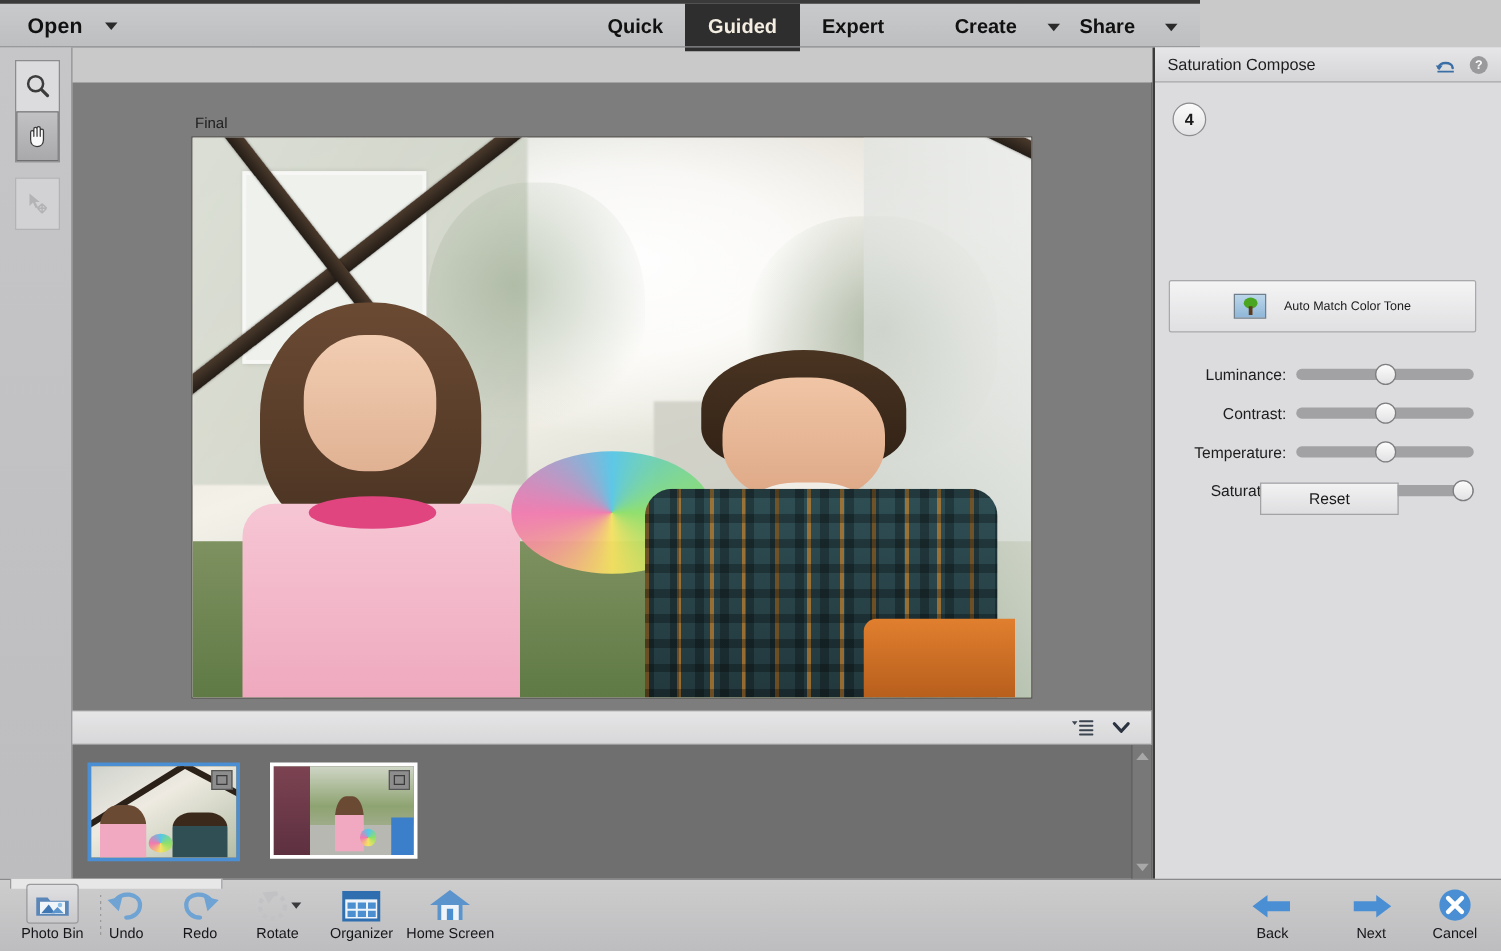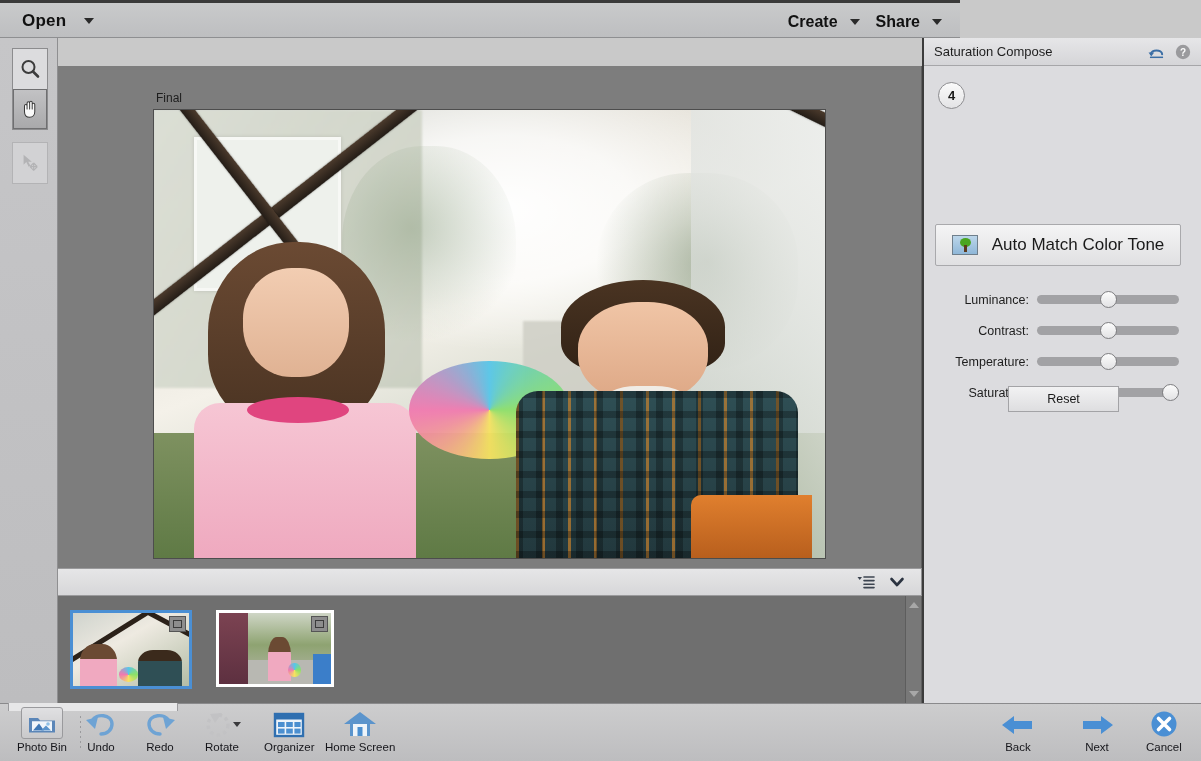--- a/index.html
+++ b/index.html
@@ -23,21 +23,21 @@
   .open-group{display:flex;align-items:center;margin-left:22px;gap:18px;cursor:default;}
   .open-label{font-size:17px;font-weight:bold;color:#111;letter-spacing:.2px;}
   .caret{width:0;height:0;border-left:5px solid transparent;border-right:5px solid transparent;border-top:6px solid #2a2a2a;}
   .tabs{position:absolute;left:468px;top:0;height:38px;display:flex;align-items:stretch;}
   .tab{
     display:flex;align-items:center;justify-content:center;
     padding:0 18px;font-size:16px;font-weight:bold;color:#111;cursor:pointer;
   }
   .tab.active{background:#2e2e2e;color:#f3ede2;}
   .right-menus{position:absolute;right:18px;top:0;height:38px;display:flex;align-items:center;gap:16px;}
-  .rm{display:flex;align-items:center;gap:12px;cursor:default;}
+  .rm{display:flex;align-items:center;gap:24px;cursor:default;}
   .rm .lbl{font-size:16px;font-weight:bold;color:#111;}
 
   
   .zoombar{
     position:absolute;left:0;top:38px;width:922px;height:28px;
     background:linear-gradient(#e3e3e4,#d6d6d8);
     border-bottom:1px solid #9a9a9c;
     box-sizing:border-box;
     display:flex;align-items:center;justify-content:center;
   }
@@ -166,21 +166,21 @@
   .steptext{font-size:12.5px;line-height:17px;color:#1d1d1d;}
   .amct{
     position:absolute;left:11px;top:186px;width:246px;height:42px;
     background:linear-gradient(#f4f4f5,#e0e0e2);border:1px solid #a9a9ac;border-radius:2px;
     display:flex;align-items:center;justify-content:center;gap:14px;cursor:pointer;box-sizing:border-box;
   }
   .amct-ico{width:26px;height:20px;border:1px solid #6f7f8c;box-sizing:border-box;position:relative;
     background:linear-gradient(#bcd6ea,#8fb7d8);}
   .amct-ico .trunk{position:absolute;left:11px;bottom:2px;width:3px;height:7px;background:#5c3a1e;}
   .amct-ico .crown{position:absolute;left:7px;bottom:7px;width:11px;height:9px;border-radius:50%;background:#4aa521;}
-  .amct-lbl{font-size:17px;color:#1a1a1a;}
+  .amct-lbl{font-size:10px;color:#1a1a1a;}
   .sliders{position:absolute;left:0;top:246px;width:279px;}
   .srow{display:flex;align-items:center;height:31px;}
   .slbl{width:105px;text-align:right;font-size:12.5px;color:#1d1d1d;padding-right:8px;}
   .strack{position:relative;width:142px;height:9px;border-radius:5px;background:#a2a2a5;}
   .sthumb{position:absolute;top:-4px;width:17px;height:17px;border-radius:50%;
     background:linear-gradient(#fcfcfc,#e2e2e4);border:1px solid #7e7e81;box-sizing:border-box;cursor:pointer;}
   .reset{
     position:absolute;left:1008px;top:386px;width:111px;height:26px;
     background:linear-gradient(#f2f2f3,#dedee0);border:1px solid #a3a3a6;
     display:flex;align-items:center;justify-content:center;font-size:12.5px;color:#1a1a1a;cursor:pointer;box-sizing:border-box;
@@ -204,20 +204,31 @@
 <body>
 
 <div id="app">
 
   <div class="menubar">
     <div class="open-group">
       <span class="open-label">Open</span>
       <span class="caret"></span>
     </div>
 
+    <div class="tabs">
+      <div class="tab">
+        <span>Quick</span>
+      </div>
+      <div class="tab active">
+        <span>Guided</span>
+      </div>
+      <div class="tab">
+        <span>Expert</span>
+      </div>
+    </div>
 
     <div class="right-menus">
       <div class="rm">
         <span class="lbl">Create</span>
         <span class="caret"></span>
       </div>
       <div class="rm">
         <span class="lbl">Share</span>
         <span class="caret"></span>
       </div>

